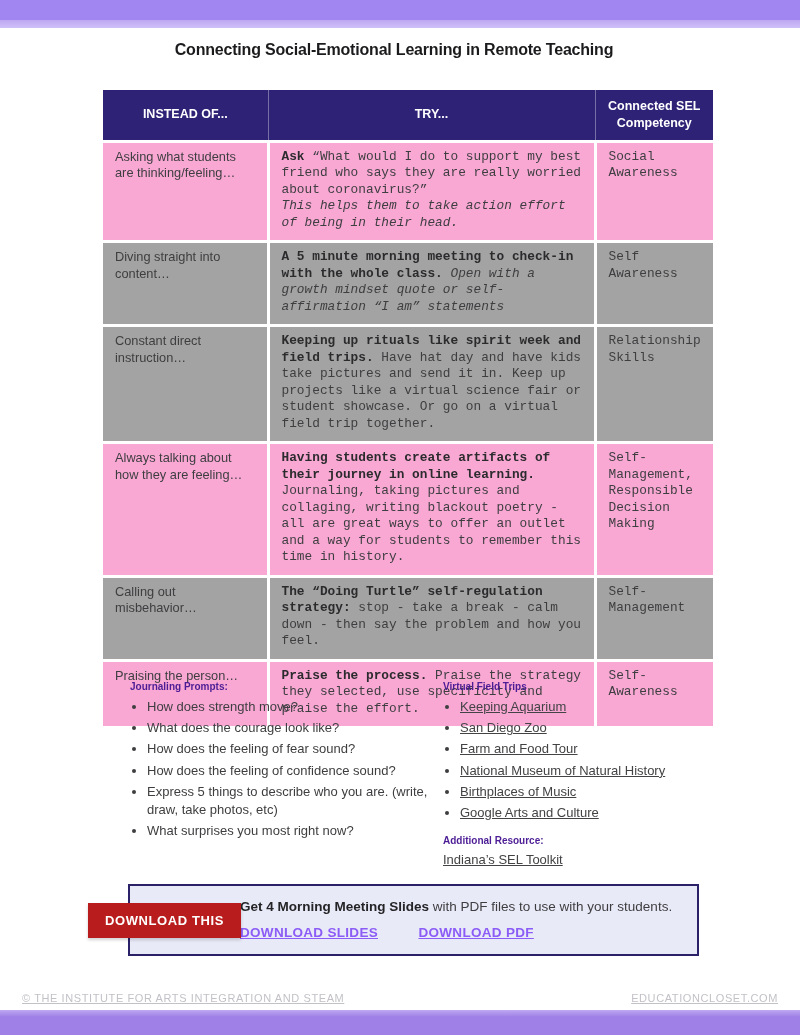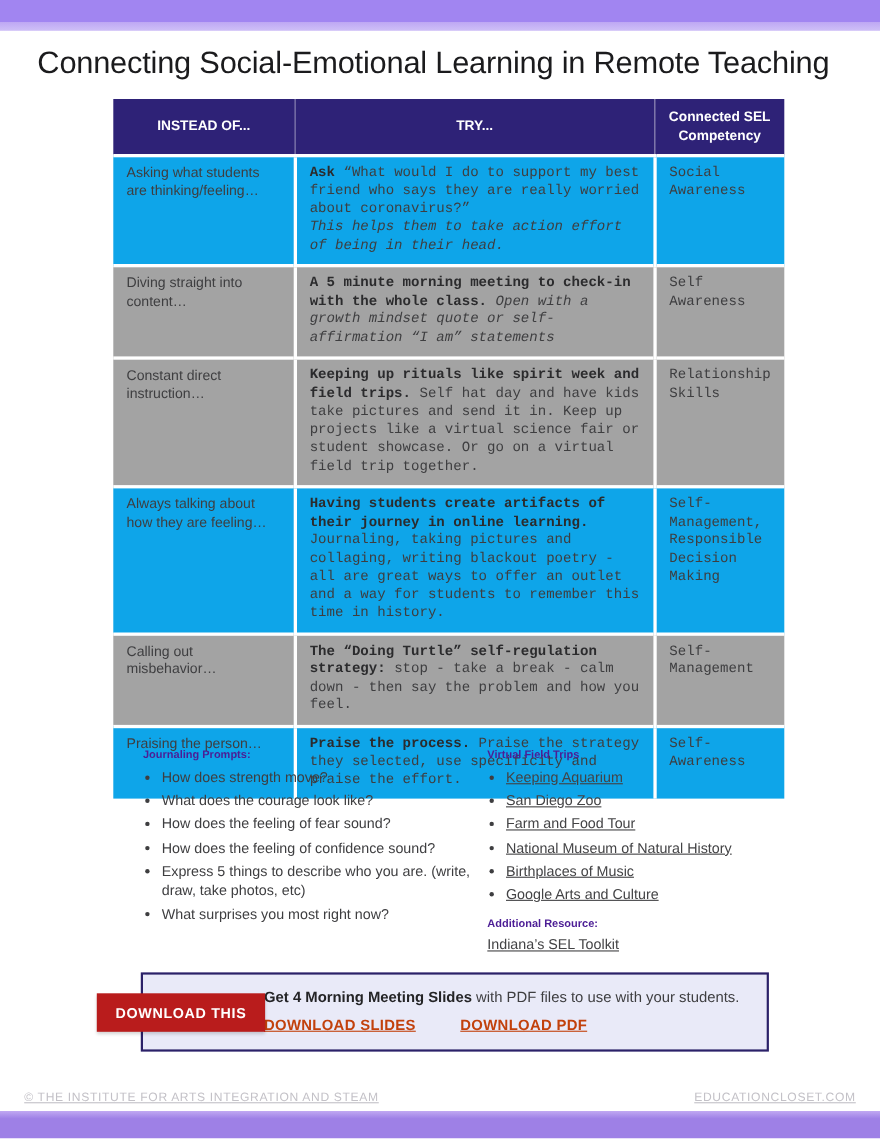--- a/index.html
+++ b/index.html
@@ -13,21 +13,21 @@
   }
 
   .top-bar {
     position: absolute; top: 0; left: 0; width: 800px; height: 28px;
     background: linear-gradient(180deg, #a185f1 0%, #a185f1 70%, #bda6f3 70%, #cfc0f7 100%);
   }
 
   .page-title {
     position: absolute; top: 41px; left: 0; width: 788px;
     margin: 0; text-align: center;
-    font-size: 28px; font-weight: normal; color: #1b1b1d;
+    font-size: 16px; font-weight: bold; color: #1b1b1d;
     letter-spacing: -0.2px;
   }
 
   table.sel-table {
     position: absolute; top: 90px; left: 103px; width: 610px;
     border-collapse: collapse; table-layout: fixed;
   }
   .sel-table th {
     background: #2e2277; color: #ffffff;
     font-size: 12.5px; font-weight: bold;
@@ -36,21 +36,21 @@
   }
   .sel-table th + th { border-left: 1px solid rgba(255,255,255,0.35); }
   .sel-table td {
     font-size: 12.8px; line-height: 16.5px; color: #3e3e40;
     vertical-align: top; text-align: left;
     padding: 6px 12px 9px 12px;
     border-top: 3px solid #ffffff;
     background: #a3a3a3;
   }
   .sel-table td + td { border-left: 3px solid #ffffff; font-family: Liberation Mono, monospace; }
-  .sel-table tr.shaded td { background: #0ea5e9; }
+  .sel-table tr.shaded td { background: #f9a8d4; }
   .sel-table td b { color: #2b2b2d; }
   .sel-table td i { color: #3e3e40; }
   .sel-table .block-italic { display: block; }
 
   .list-col h3 {
     margin: 0 0 6px 0; font-size: 10px; font-weight: bold; color: #4c1d95;
   }
   .list-col ul { margin: 0; padding-left: 17px; list-style: disc; }
   .list-col li {
     font-size: 13px; line-height: 18.2px; color: #3e3e40; margin-bottom: 3px;
@@ -75,21 +75,21 @@
     padding: 10px 17px;
     box-shadow: 0 2px 3px rgba(0,0,0,0.18);
     cursor: pointer;
   }
   .download-text {
     margin: 13px 0 0 110px; font-size: 13.5px; color: #3e3e40;
   }
   .download-text b { color: #242426; }
   .download-links { margin: 9px 0 0 110px; }
   .download-links a {
-    font-size: 13.5px; font-weight: bold; color: #c2410c;
+    font-size: 13.5px; font-weight: bold; color: #8b5cf6;
     text-decoration: underline; letter-spacing: 0.3px; cursor: pointer;
   }
   .download-links a + a { margin-left: 36px; }
 
   .footer-left, .footer-right {
     position: absolute; top: 992px;
     font-size: 11px; letter-spacing: 0.6px; color: #c3c1c7; text-decoration: underline;
   }
   .footer-left { left: 22px; }
   .footer-right { right: 22px; }
@@ -125,21 +125,21 @@
       <td><b>Ask</b><span> “What would I do to support my best friend who says they are really worried about coronavirus?”</span><i class="block-italic">This helps them to take action effort of being in their head.</i></td>
       <td>Social Awareness</td>
     </tr>
     <tr>
       <td>Diving straight into content…</td>
       <td><b>A 5 minute morning meeting to check-in with the whole class.</b><span></span><i> Open with a growth mindset quote or self-affirmation “I am” statements</i></td>
       <td>Self Awareness</td>
     </tr>
     <tr>
       <td>Constant direct instruction…</td>
-      <td><b>Keeping up rituals like spirit week and field trips.</b><span> Self hat day and have kids take pictures and send it in. Keep up projects like a virtual science fair or student showcase. Or go on a virtual field trip together.</span><i></i></td>
+      <td><b>Keeping up rituals like spirit week and field trips.</b><span> Have hat day and have kids take pictures and send it in. Keep up projects like a virtual science fair or student showcase. Or go on a virtual field trip together.</span><i></i></td>
       <td>Relationship Skills</td>
     </tr>
     <tr class="shaded">
       <td>Always talking about how they are feeling…</td>
       <td><b>Having students create artifacts of their journey in online learning.</b><span> Journaling, taking pictures and collaging, writing blackout poetry - all are great ways to offer an outlet and a way for students to remember this time in history.</span><i></i></td>
       <td>Self-Management, Responsible Decision Making</td>
     </tr>
     <tr>
       <td>Calling out misbehavior…</td>
       <td><b>The “Doing Turtle” self-regulation strategy:</b><span> stop - take a break - calm down - then say the problem and how you feel.</span><i></i></td>

